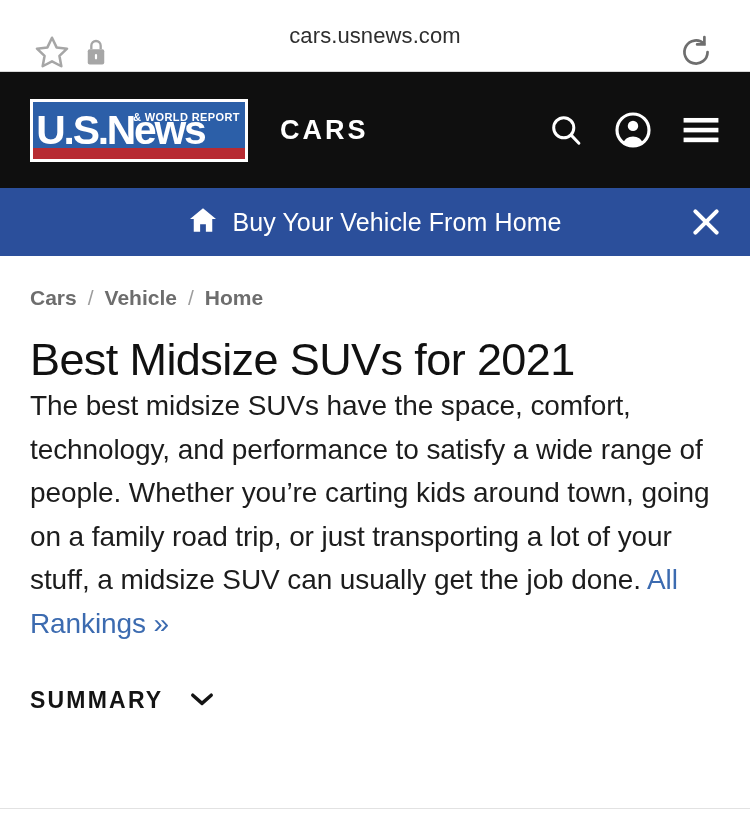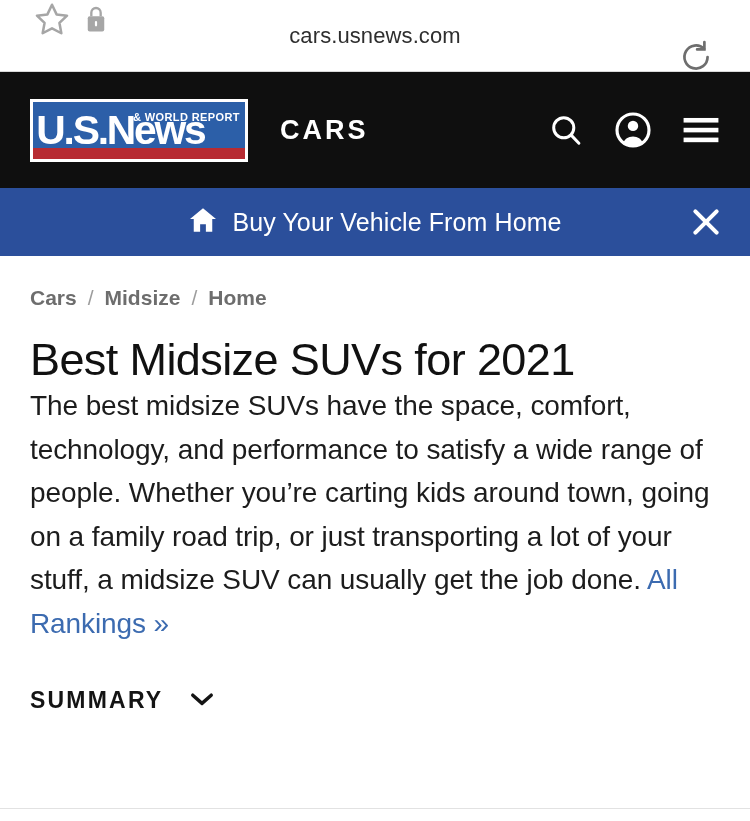--- a/index.html
+++ b/index.html
@@ -9,23 +9,22 @@
     font-family:"Liberation Sans", sans-serif;
     overflow:hidden;
   }
 
   
   .browser-bar{
     position:relative;
     height:72px;
     background:#ffffff;
     display:flex;
-    align-items:flex-start;
+    align-items:flex-end;
     border-bottom:1px solid #d8d8d8;
-    flex-direction:column;
   }
   .chrome-left{ display:flex; align-items:center; gap:14px; padding-left:33px; }
   .chrome-right{ margin-left:auto; padding-right:35px; display:flex; align-items:center; }
   .url-text{
     position:absolute; left:0; right:0; top:0; bottom:0;
     display:flex; align-items:center; justify-content:center;
     font-size:22px; color:#2e2e2e; letter-spacing:.1px;
     pointer-events:none;
   }
   .star-icon svg, .lock-icon svg, .reload-icon svg{ display:block; }
@@ -239,21 +238,21 @@
         <line x1="19.5" y1="4.5" x2="4.5" y2="19.5"></line>
       </svg>
     </span>
   </div>
 
   <div class="content">
 
     <div class="breadcrumb">
       <span>Cars</span>
       <span class="crumb-sep">/</span>
-      <span>Midsize</span>
+      <span>Vehicle</span>
       <span class="crumb-sep">/</span>
       <span>Home</span>
     </div>
 
     <h1 class="page-title">Best Midsize SUVs for 2021</h1>
 
     <p class="intro"><span>The best midsize SUVs have the space, comfort, technology, and performance to satisfy a wide range of people. Whether you’re carting kids around town, going on a family road trip, or just transporting a lot of your stuff, a midsize SUV can usually get the job done. </span><a href="#">All Rankings »</a></p>
 
     <div class="summary-row">
       <span class="summary-label">SUMMARY</span>

